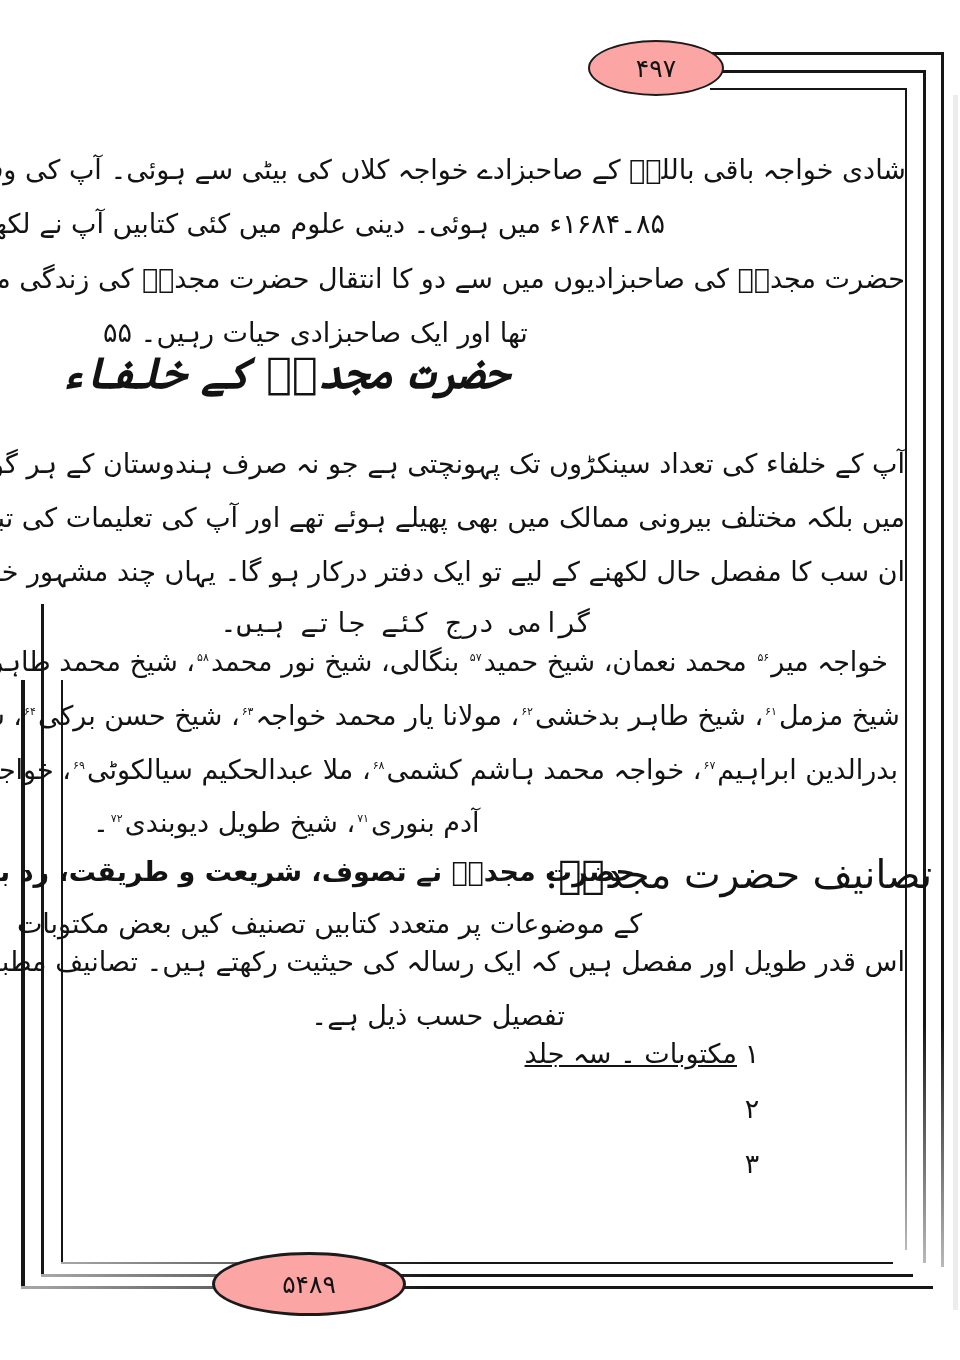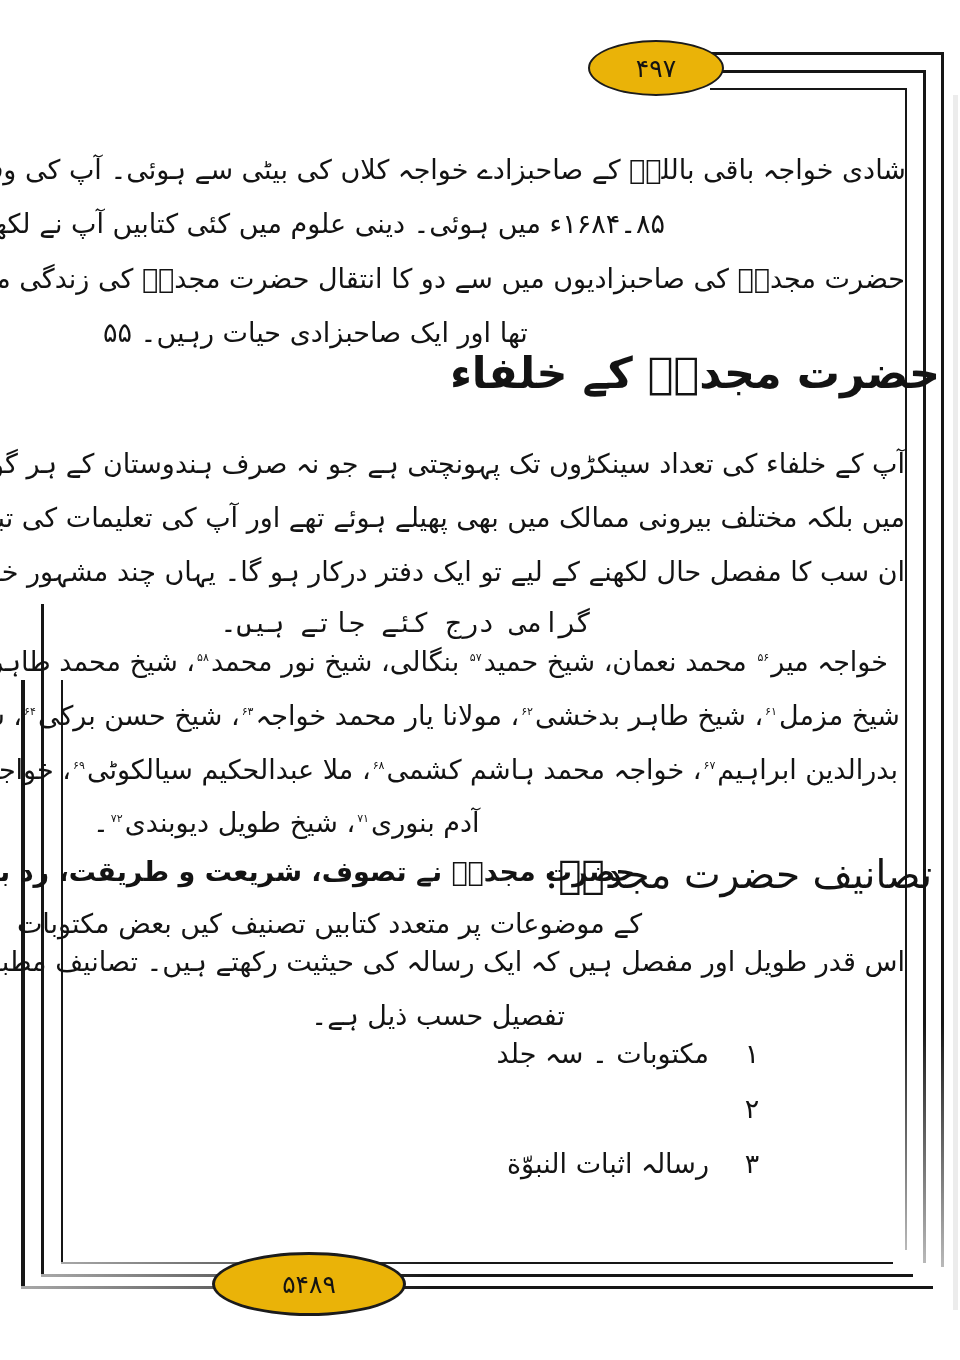--- a/index.html
+++ b/index.html
@@ -3,34 +3,34 @@
 <meta charset="utf-8">
 <style>
   html,body{margin:0;padding:0;}
   body{
     width:960px;height:1360px;position:relative;background:#ffffff;
     font-family:"DejaVu Serif","DejaVu Sans",serif;
     color:#131313;overflow:hidden;
   }
   .line{position:absolute;white-space:nowrap;direction:rtl;font-size:27px;line-height:48px;}
   .line sup{font-size:11px;line-height:0;vertical-align:super;margin:0 2px;}
-  .h-center{position:absolute;left:60px;right:20px;text-align:right;font-weight:bold;font-size:43px;}
+  .h-center{position:absolute;left:60px;right:20px;text-align:left;font-weight:bold;font-size:43px;font-style:italic;}
   .side-heading{position:absolute;font-weight:normal;font-size:39px;white-space:nowrap;direction:rtl;}
   .rule{position:absolute;background:#161616;}
   .rule.fade-b{background:linear-gradient(to bottom,#161616 80%,#b9b9b9 100%);}
   .rule.fade-r{background:linear-gradient(to left,#161616 55%,#a8a8a8 100%);}
   .oval{
-    position:absolute;background:#eab308;border:2.5px solid #1b1b1b;border-radius:50%;
+    position:absolute;background:#fca5a5;border:2.5px solid #1b1b1b;border-radius:50%;
     display:flex;align-items:center;justify-content:center;
     font-size:25px;letter-spacing:2px;direction:rtl;
   }
   .book-list{position:absolute;top:1038px;right:193px;display:flex;flex-direction:column;gap:9px;}
   .book-row{display:flex;flex-direction:row;direction:rtl;align-items:baseline;height:46px;font-size:27px;}
   .book-num{width:30px;text-align:center;}
-  .book-title{margin-right:28px;white-space:nowrap;}
+  .book-title{white-space:nowrap;text-decoration:underline;}
   .scan-edge{position:absolute;background:#ececec;}
 </style>
 </head>
 <body>
 
 <div class="scan-edge" style="left:953px;top:95px;width:5px;height:1215px;"></div>
 
 <div class="rule fade-b" style="left:941px;top:52px;width:3px;height:1215px;"></div>
 <div class="rule fade-b" style="left:923px;top:70px;width:2.5px;height:1193px;"></div>
 <div class="rule fade-b" style="left:905px;top:88px;width:1.8px;height:1162px;"></div>
@@ -81,15 +81,14 @@
 <div class="book-list">
   <div class="book-row">
     <span class="book-num">۱</span>
     <span class="book-title">مکتوبات ۔ سہ جلد</span>
   </div>
   <div class="book-row">
     <span class="book-num">۲</span>
   </div>
   <div class="book-row">
     <span class="book-num">۳</span>
-    <span class="book-title">رسالہ اثبات النبوّة</span>
   </div>
 </div>
 
 </body></html>

